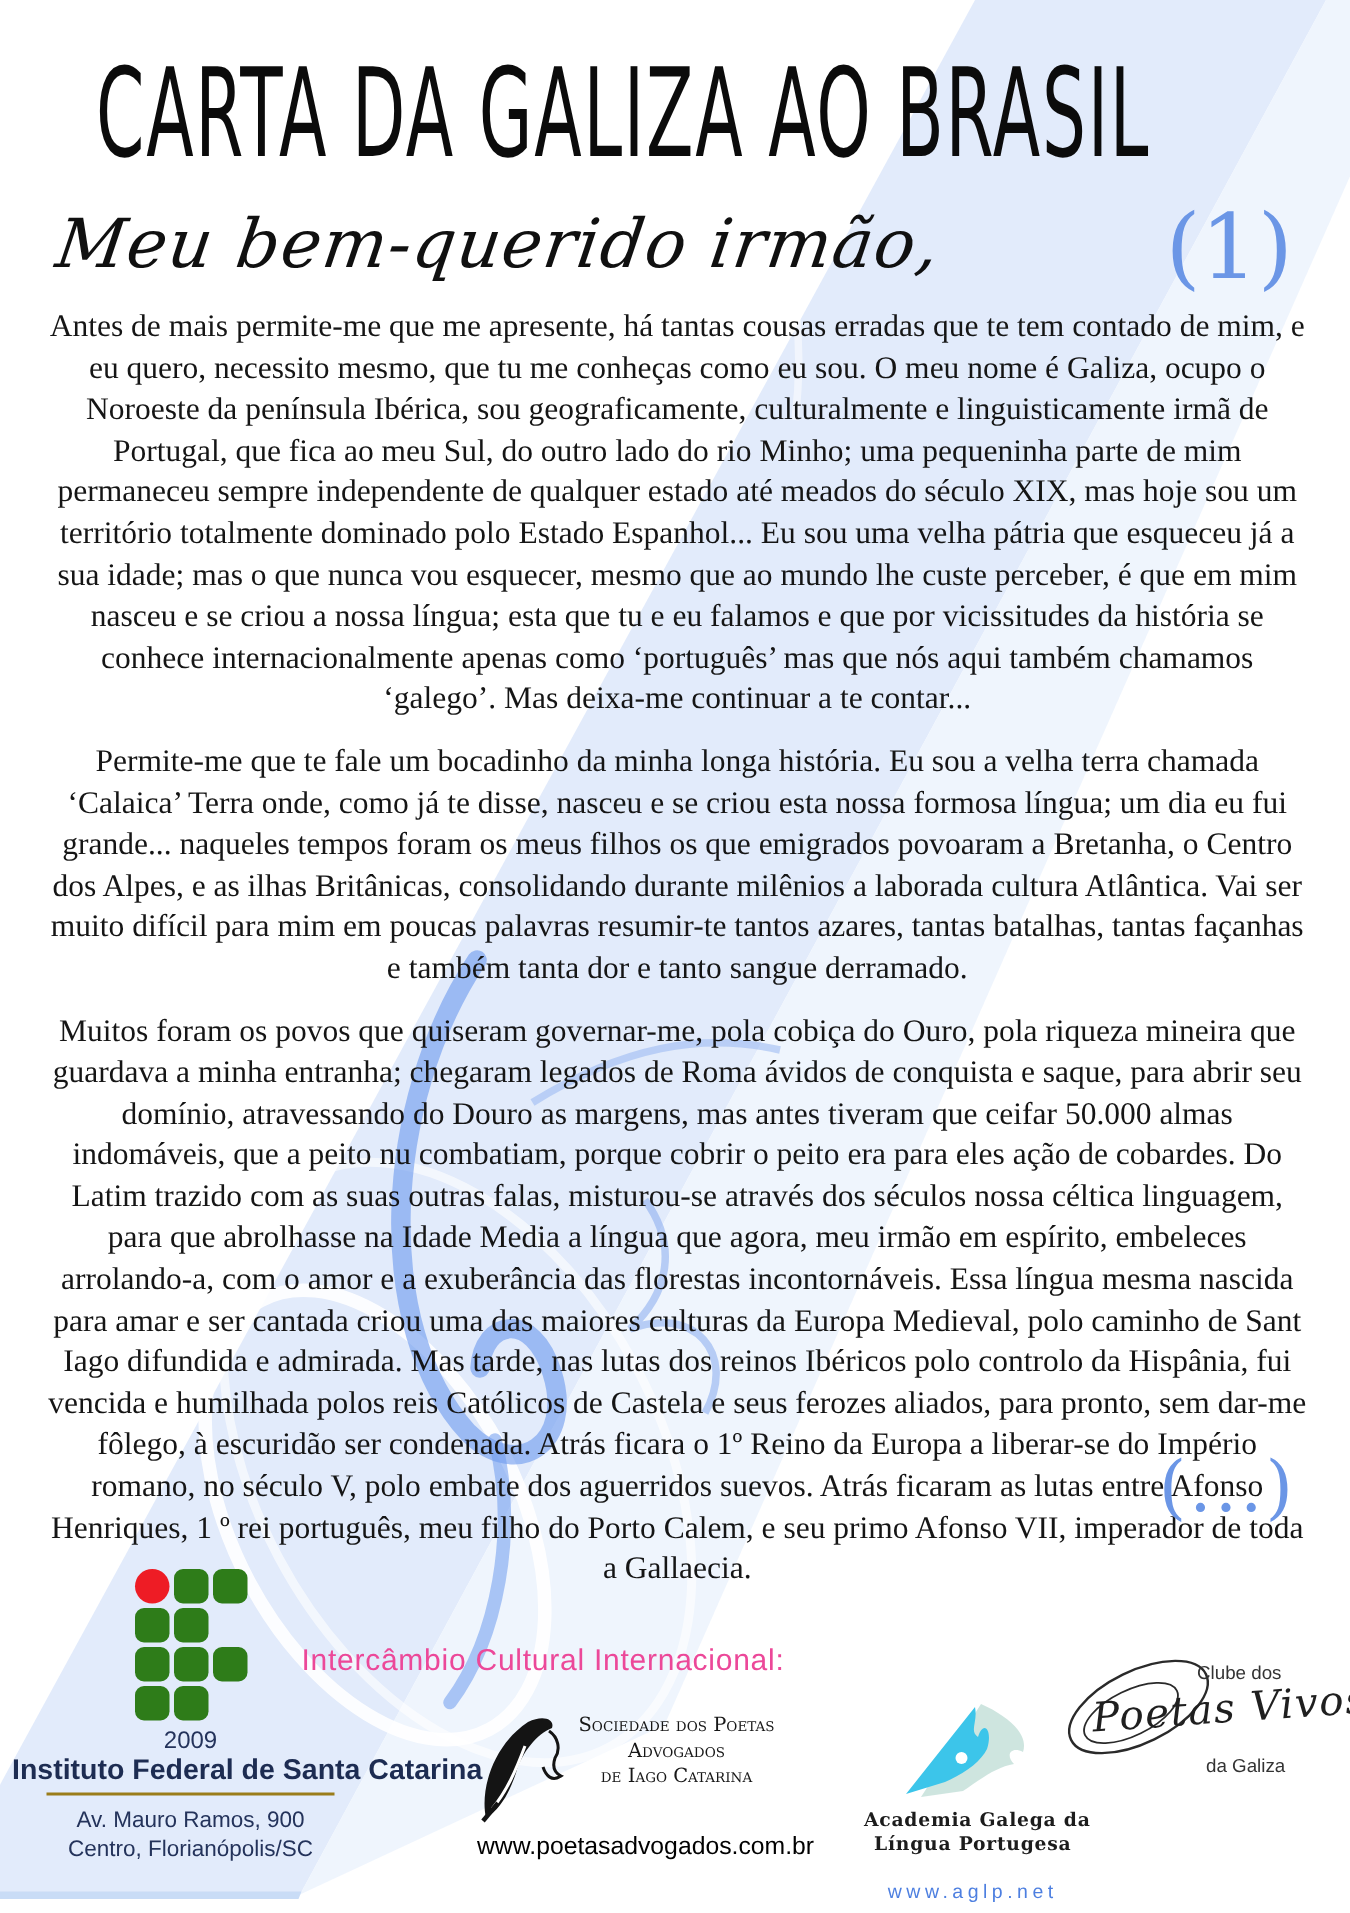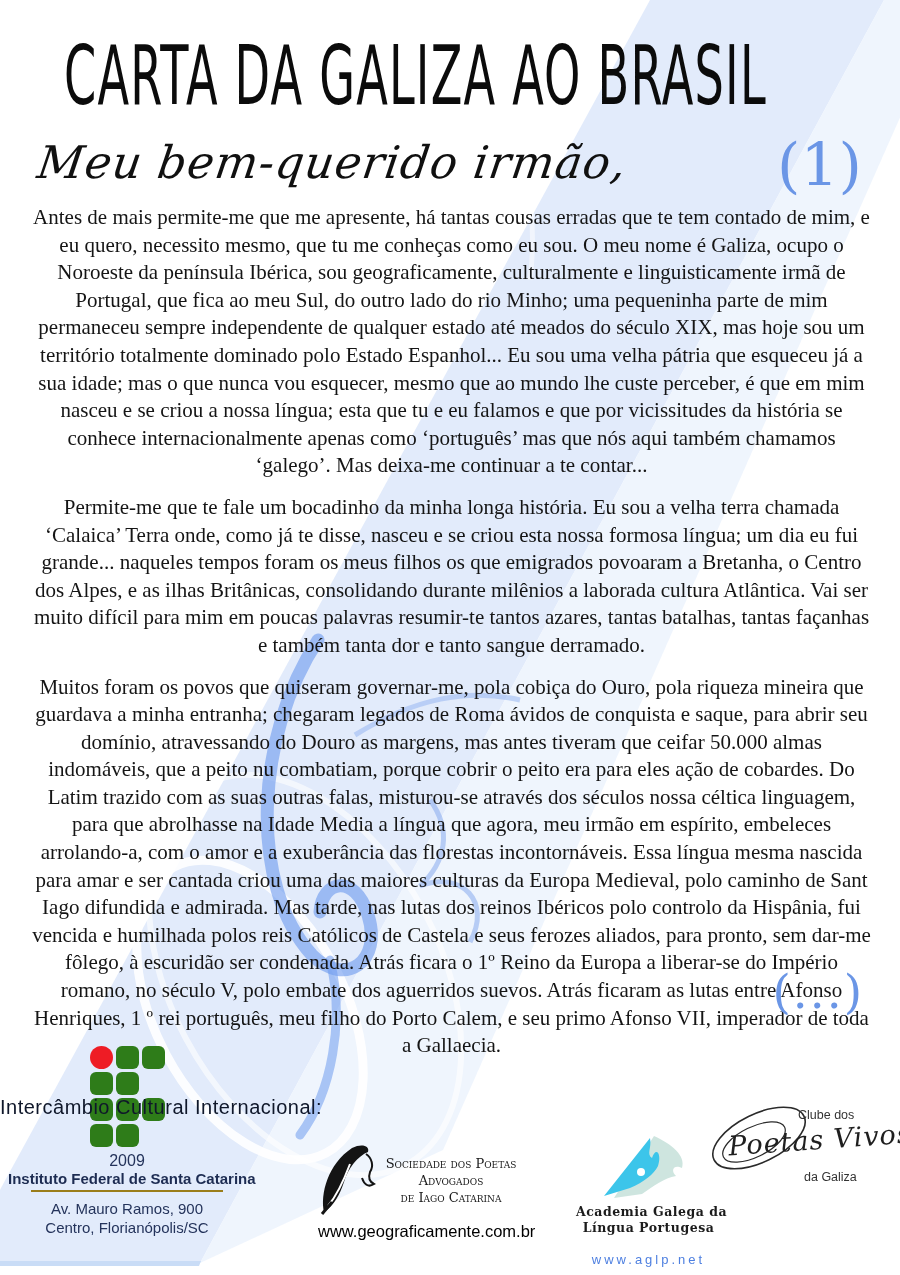--- a/index.html
+++ b/index.html
@@ -30,32 +30,32 @@
   
   .ifsc{left:8px;top:1046px;width:238px;text-align:center;color:#24335b;
         font-family:"Liberation Sans",sans-serif;}
   .ifsc-grid{display:grid;grid-template-columns:repeat(3,23px);grid-auto-rows:23px;
              gap:3px;width:75px;margin:0 auto;}
   .cell{background:#2e7c19;border-radius:6px;}
   .cell.red{background:#ee1c25;border-radius:50%;}
   .cell.empty{background:transparent;}
   .ifsc-year{font-size:16px;margin-top:5px;}
   .ifsc-dates{font-size:25px;margin-top:1px;white-space:nowrap;}
-  .ifsc-name{font-size:15px;font-weight:bold;white-space:nowrap;color:#1d2c52;}
+  .ifsc-name{font-size:19px;font-weight:bold;white-space:nowrap;color:#1d2c52;}
   .ifsc-rule{width:192px;height:2px;background:#9a7d1a;border:0;margin:3px auto 7px auto;}
   .ifsc-addr{font-size:15px;line-height:19px;}
 
   
-  .inter-heading{left:0;top:1096px;width:724px;text-align:left;
-                 font-family:"Liberation Sans",sans-serif;font-size:20px;color:#0f172a;
+  .inter-heading{left:0;top:1096px;width:724px;text-align:center;
+                 font-family:"Liberation Sans",sans-serif;font-size:20px;color:#ec4899;
                  letter-spacing:0.5px;}
 
   
   .spa{left:318px;top:1142px;width:210px;}
-  .spa-row{display:flex;align-items:center;gap:0;}
+  .spa-row{display:flex;align-items:flex-start;gap:0;}
   .spa-text{font-family:"DejaVu Serif",serif;font-variant:small-caps;font-size:13px;
             line-height:17px;color:#171717;text-align:center;width:142px;}
   .spa-url{position:absolute;left:0px;top:80px;width:200px;text-align:center;
            font-family:"Liberation Sans",sans-serif;font-size:16.5px;color:#000;white-space:nowrap;}
 
   
   .aglp{left:576px;top:1134px;width:145px;text-align:center;}
   .aglp-name{font-family:"DejaVu Serif",serif;font-weight:bold;font-size:12.5px;
              line-height:16px;color:#1c1c1c;letter-spacing:0.5px;white-space:nowrap;}
   .aglp-url{font-family:"Liberation Sans",sans-serif;font-size:13px;color:#4d7fe0;
@@ -136,21 +136,21 @@
         <path d="M10 64 C 20 52, 26 38, 32 22" stroke="#ffffff" stroke-width="2" fill="none"></path>
         <path d="M48 12 C 54 16, 56 24, 52 30 C 50 36, 52 40, 56 42 C 50 46, 46 42, 44 36" stroke="#141414" stroke-width="2" fill="none"></path>
         <path d="M4 72 L14 60" stroke="#141414" stroke-width="3"></path>
       </svg>
       <div class="spa-text">
         <div>Sociedade dos Poetas</div>
         <div>Advogados</div>
         <div>de Iago Catarina</div>
       </div>
     </div>
-    <div class="spa-url">www.geograficamente.com.br</div>
+    <div class="spa-url">www.poetasadvogados.com.br</div>
   </div>
 
   <div class="layer aglp">
     <svg width="110" height="66" viewBox="0 0 110 66" xmlns="http://www.w3.org/2000/svg">
       <path d="M60 2 C 78 10, 92 22, 88 34 C 80 30, 76 36, 82 42 C 70 44, 60 52, 48 60 L20 64 Z" fill="#c9e2db" opacity="0.9"></path>
       <path d="M10 62 L56 4 C 58 14, 52 20, 58 24 C 62 12, 68 20, 64 32 C 60 40, 50 48, 36 54 Z" fill="#3cc5ea"></path>
       <circle cx="47" cy="38" r="4" fill="#ffffff"></circle>
     </svg>
     <div class="aglp-name">Academia Galega da</div>
     <div class="aglp-name">Língua  Portugesa</div>

